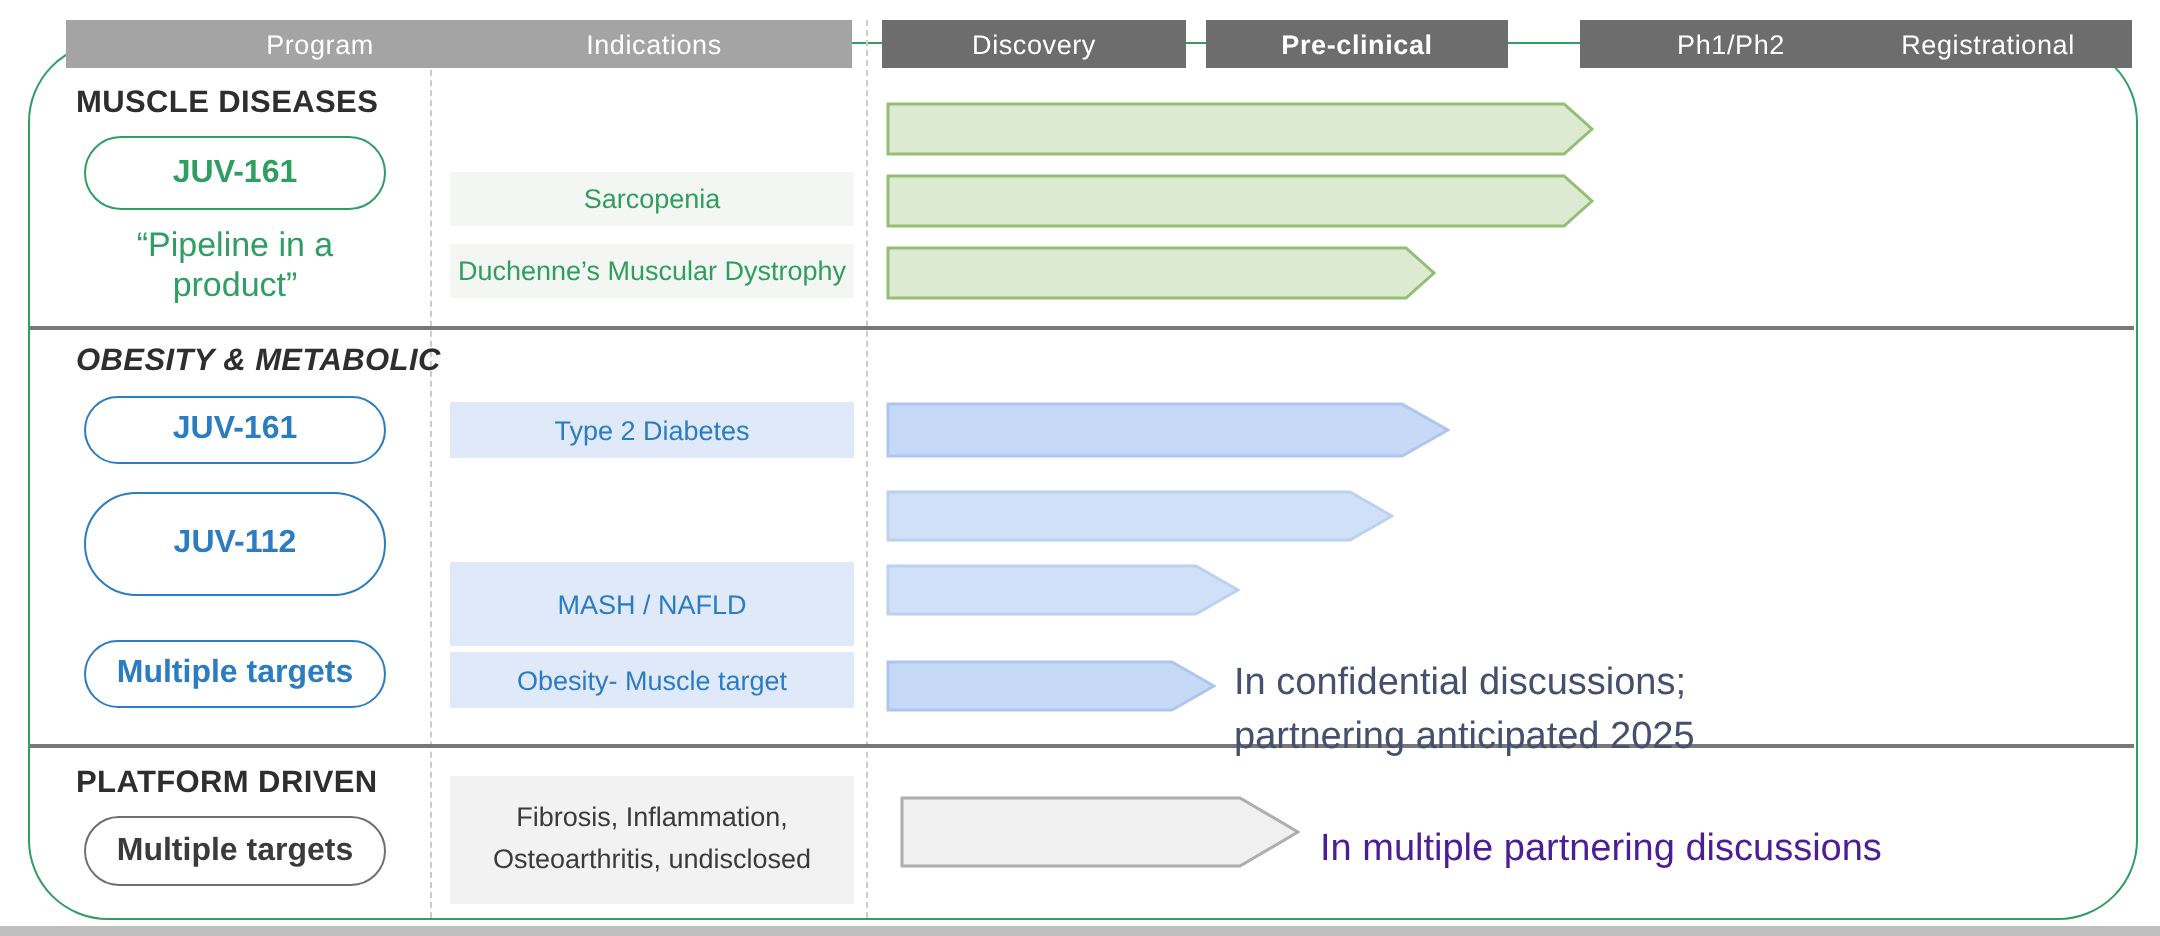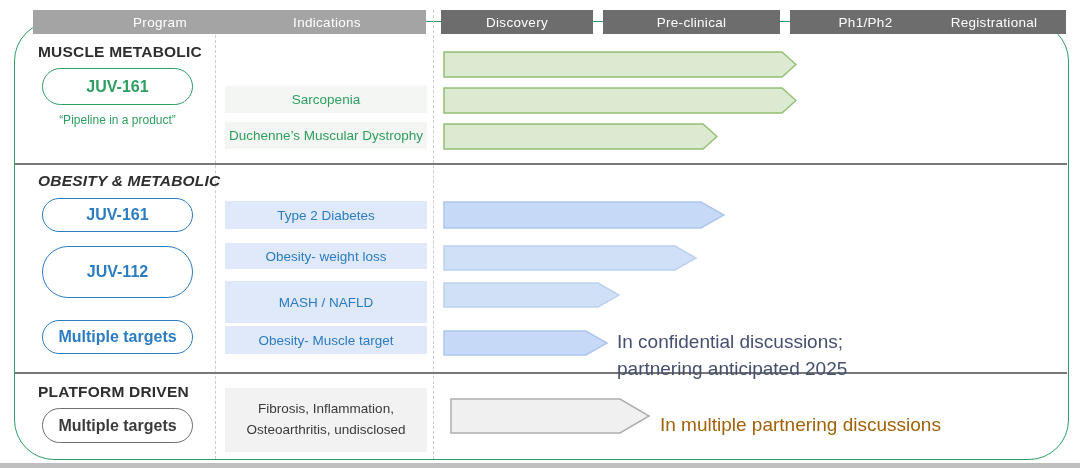--- a/index.html
+++ b/index.html
@@ -16,21 +16,21 @@
   .dash-1{left:215px;} .dash-2{left:433px;}
   .divider{position:absolute;left:15px;width:1052px;height:2px;background:#787878;}
   .div-1{top:163px;} .div-2{top:372px;}
 
   .col-header{
     position:absolute;top:10px;height:24px;display:flex;align-items:center;justify-content:center;
     color:#ffffff;font-size:13.5px;letter-spacing:0.3px;
   }
   .col-light{background:#a4a4a4;} .col-dark{background:#6d6d6d;}
   .hp{left:33px;width:174px;padding-left:40px;} .hi{left:228px;width:198px;}
-  .hd{left:441px;width:152px;} .hpc{left:603px;width:177px;}
+  .hd{left:441px;width:152px;} .hpc{left:603px;width:151px;font-weight:bold;}
   .hph{left:790px;width:151px;} .hr{left:922px;width:144px;}
 
   .section-title{
     position:absolute;left:38px;font-size:15.5px;font-weight:700;color:#2e2e2e;letter-spacing:0.2px;
   }
   .st-1{top:43px;} .st-2{top:172px;font-style:italic;} .st-3{top:383px;}
 
   .pill{
     position:absolute;left:42px;width:151px;display:flex;align-items:center;justify-content:center;
     border-radius:28px;font-weight:700;font-size:16px;background:#ffffff;box-sizing:border-box;
@@ -39,34 +39,34 @@
   .pill-blue{border:1.7px solid #2b7cc1;color:#2b7cc1;}
   .pill-gray{border:1.7px solid #6f6f6f;color:#3b3b3b;}
   .p-s1{top:68px;height:37px;}
   .p-s2a{top:198px;height:34px;}
   .p-s2b{top:246px;height:52px;}
   .p-s2c{top:320px;height:34px;}
   .p-s3{top:408px;height:35px;}
 
   .tagline{
     position:absolute;left:42px;width:151px;top:113px;text-align:center;
-    font-size:12px;color:#2f9e62;
+    font-size:17px;color:#2f9e62;
   }
 
   .ind{
     position:absolute;left:225px;width:202px;display:flex;align-items:center;justify-content:center;
     font-size:13.5px;text-align:center;
   }
   .ind-green{background:#f3f6f3;color:#2f9e5f;}
   .ind-blue{background:#dfe9fa;color:#2b7cc1;}
   .ind-gray{background:#f2f2f2;color:#3a3a3a;flex-direction:column;line-height:1.55;}
 
   .note{position:absolute;font-size:19px;line-height:1.4;}
   .note-navy{color:#44506e;}
-  .note-gray{color:#a16207;}
+  .note-gray{color:#4c1d95;}
 
   .arrow-svg{position:absolute;}
 </style>
 </head>
 <body>
 
 <div class="canvas" id="canvas">
 
   <div class="bottom-strip"></div>
   <div class="frame"></div>
@@ -77,21 +77,21 @@
   <div class="col-header col-light hp">Program</div>
   <div class="col-header col-dark hd">Discovery</div>
   <div class="col-header col-light hi">Indications</div>
   <div class="col-header col-dark hpc">Pre-clinical</div>
   <div class="col-header col-dark hph">Ph1/Ph2</div>
   <div class="col-header col-dark hr">Registrational</div>
 
   <div class="divider div-1"></div>
   <div class="divider div-2"></div>
 
-  <div class="section-title st-1">MUSCLE METABOLIC</div>
+  <div class="section-title st-1">MUSCLE DISEASES</div>
   <div class="section-title st-2">OBESITY &amp; METABOLIC</div>
   <div class="section-title st-3">PLATFORM DRIVEN</div>
 
   <div class="pill pill-green p-s1">JUV-161</div>
   <div class="tagline">“Pipeline in a product”</div>
 
   <div class="pill pill-blue p-s2a">JUV-161</div>
   <div class="pill pill-blue p-s2b">JUV-112</div>
   <div class="pill pill-blue p-s2c">Multiple targets</div>
 
@@ -105,21 +105,20 @@
       <polygon points="1,1 339,1 353,13.5 339,26 1,26" fill="#dcead2" stroke="#93bf74" stroke-width="1.5"></polygon>
     </svg>
     <div class="ind ind-green" style="top: 122px; height: 27px;">Duchenne’s Muscular Dystrophy</div>
     <svg width="275" height="27" class="arrow-svg" style="left: 443px; top: 123px;">
       <polygon points="1,1 260,1 274,13.5 260,26 1,26" fill="#dcead2" stroke="#93bf74" stroke-width="1.5"></polygon>
     </svg>
     <div class="ind ind-blue" style="top: 201px; height: 28px;">Type 2 Diabetes</div>
     <svg width="282" height="28" class="arrow-svg" style="left: 443px; top: 201px;">
       <polygon points="1,1 258,1 281,14 258,27 1,27" fill="#c6d9f6" stroke="#aec6ef" stroke-width="1.5"></polygon>
     </svg>
-    <div class="ind ind-blue" style="top: 243px; height: 26px;">Obesity- weight loss</div>
     <svg width="254" height="26" class="arrow-svg" style="left: 443px; top: 245px;">
       <polygon points="1,1 232,1 253,13 232,25 1,25" fill="#d0e0f6" stroke="#bcd1f0" stroke-width="1.5"></polygon>
     </svg>
     <div class="ind ind-blue" style="top: 281px; height: 42px;">MASH / NAFLD</div>
     <svg width="177" height="26" class="arrow-svg" style="left: 443px; top: 282px;">
       <polygon points="1,1 155,1 176,13 155,25 1,25" fill="#d0e0f6" stroke="#bcd1f0" stroke-width="1.5"></polygon>
     </svg>
     <div class="ind ind-blue" style="top: 326px; height: 28px;">Obesity- Muscle target</div>
     <svg width="165" height="26" class="arrow-svg" style="left: 443px; top: 330px;">
       <polygon points="1,1 143,1 164,13 143,25 1,25" fill="#c6d9f6" stroke="#aec6ef" stroke-width="1.5"></polygon>

